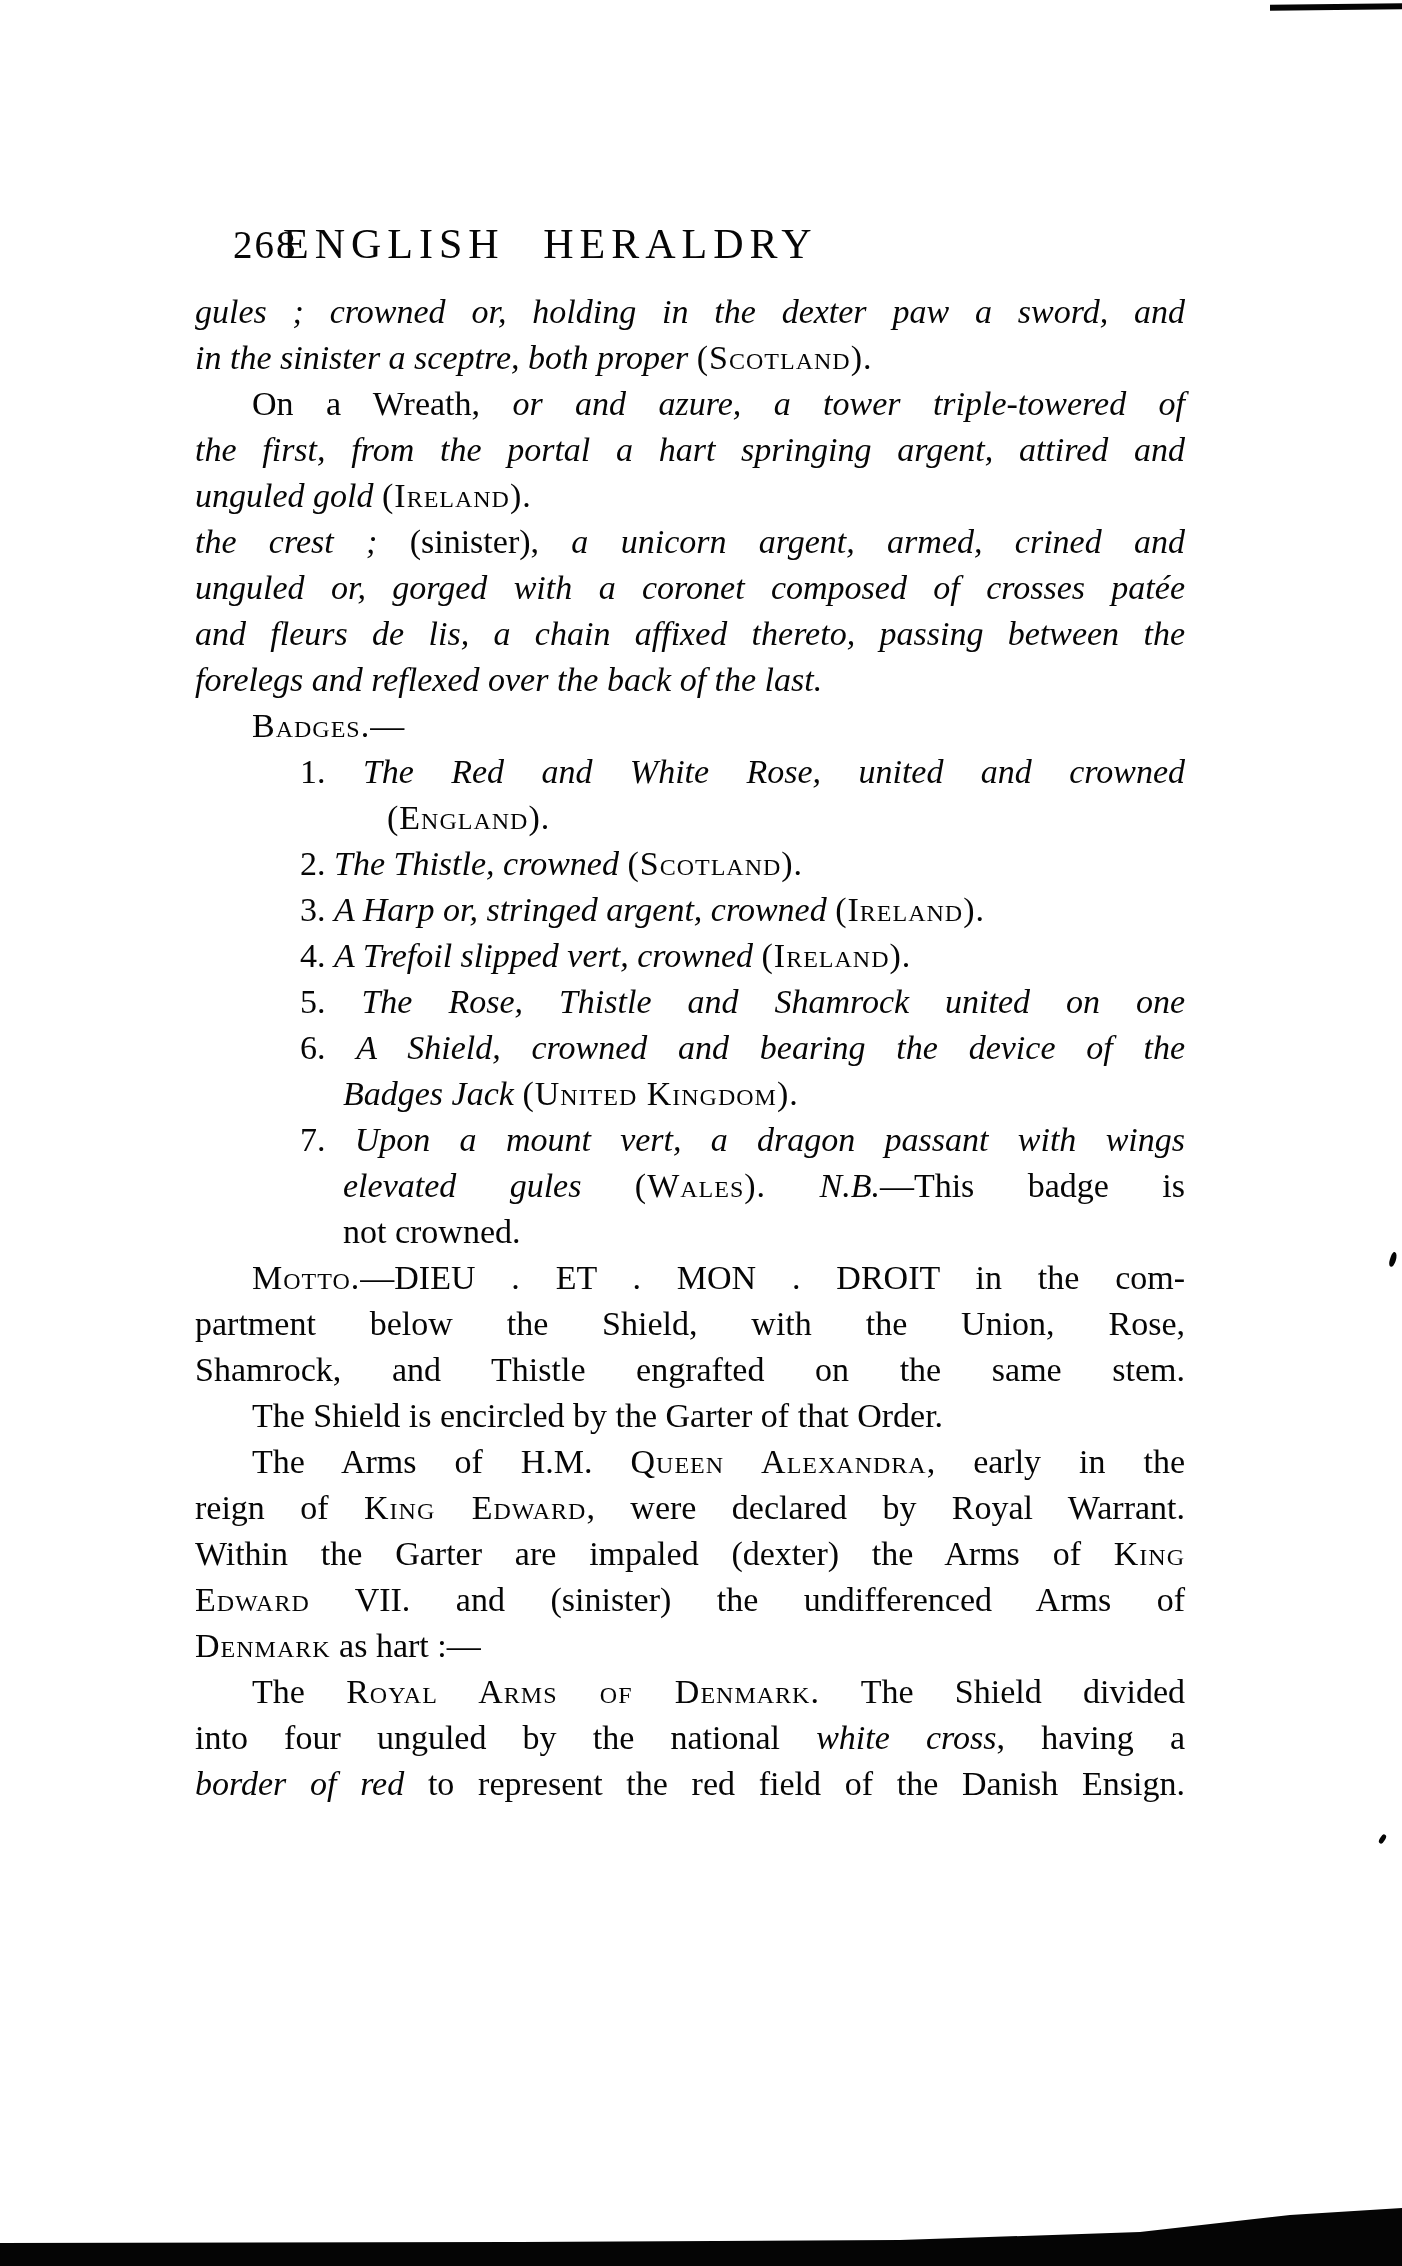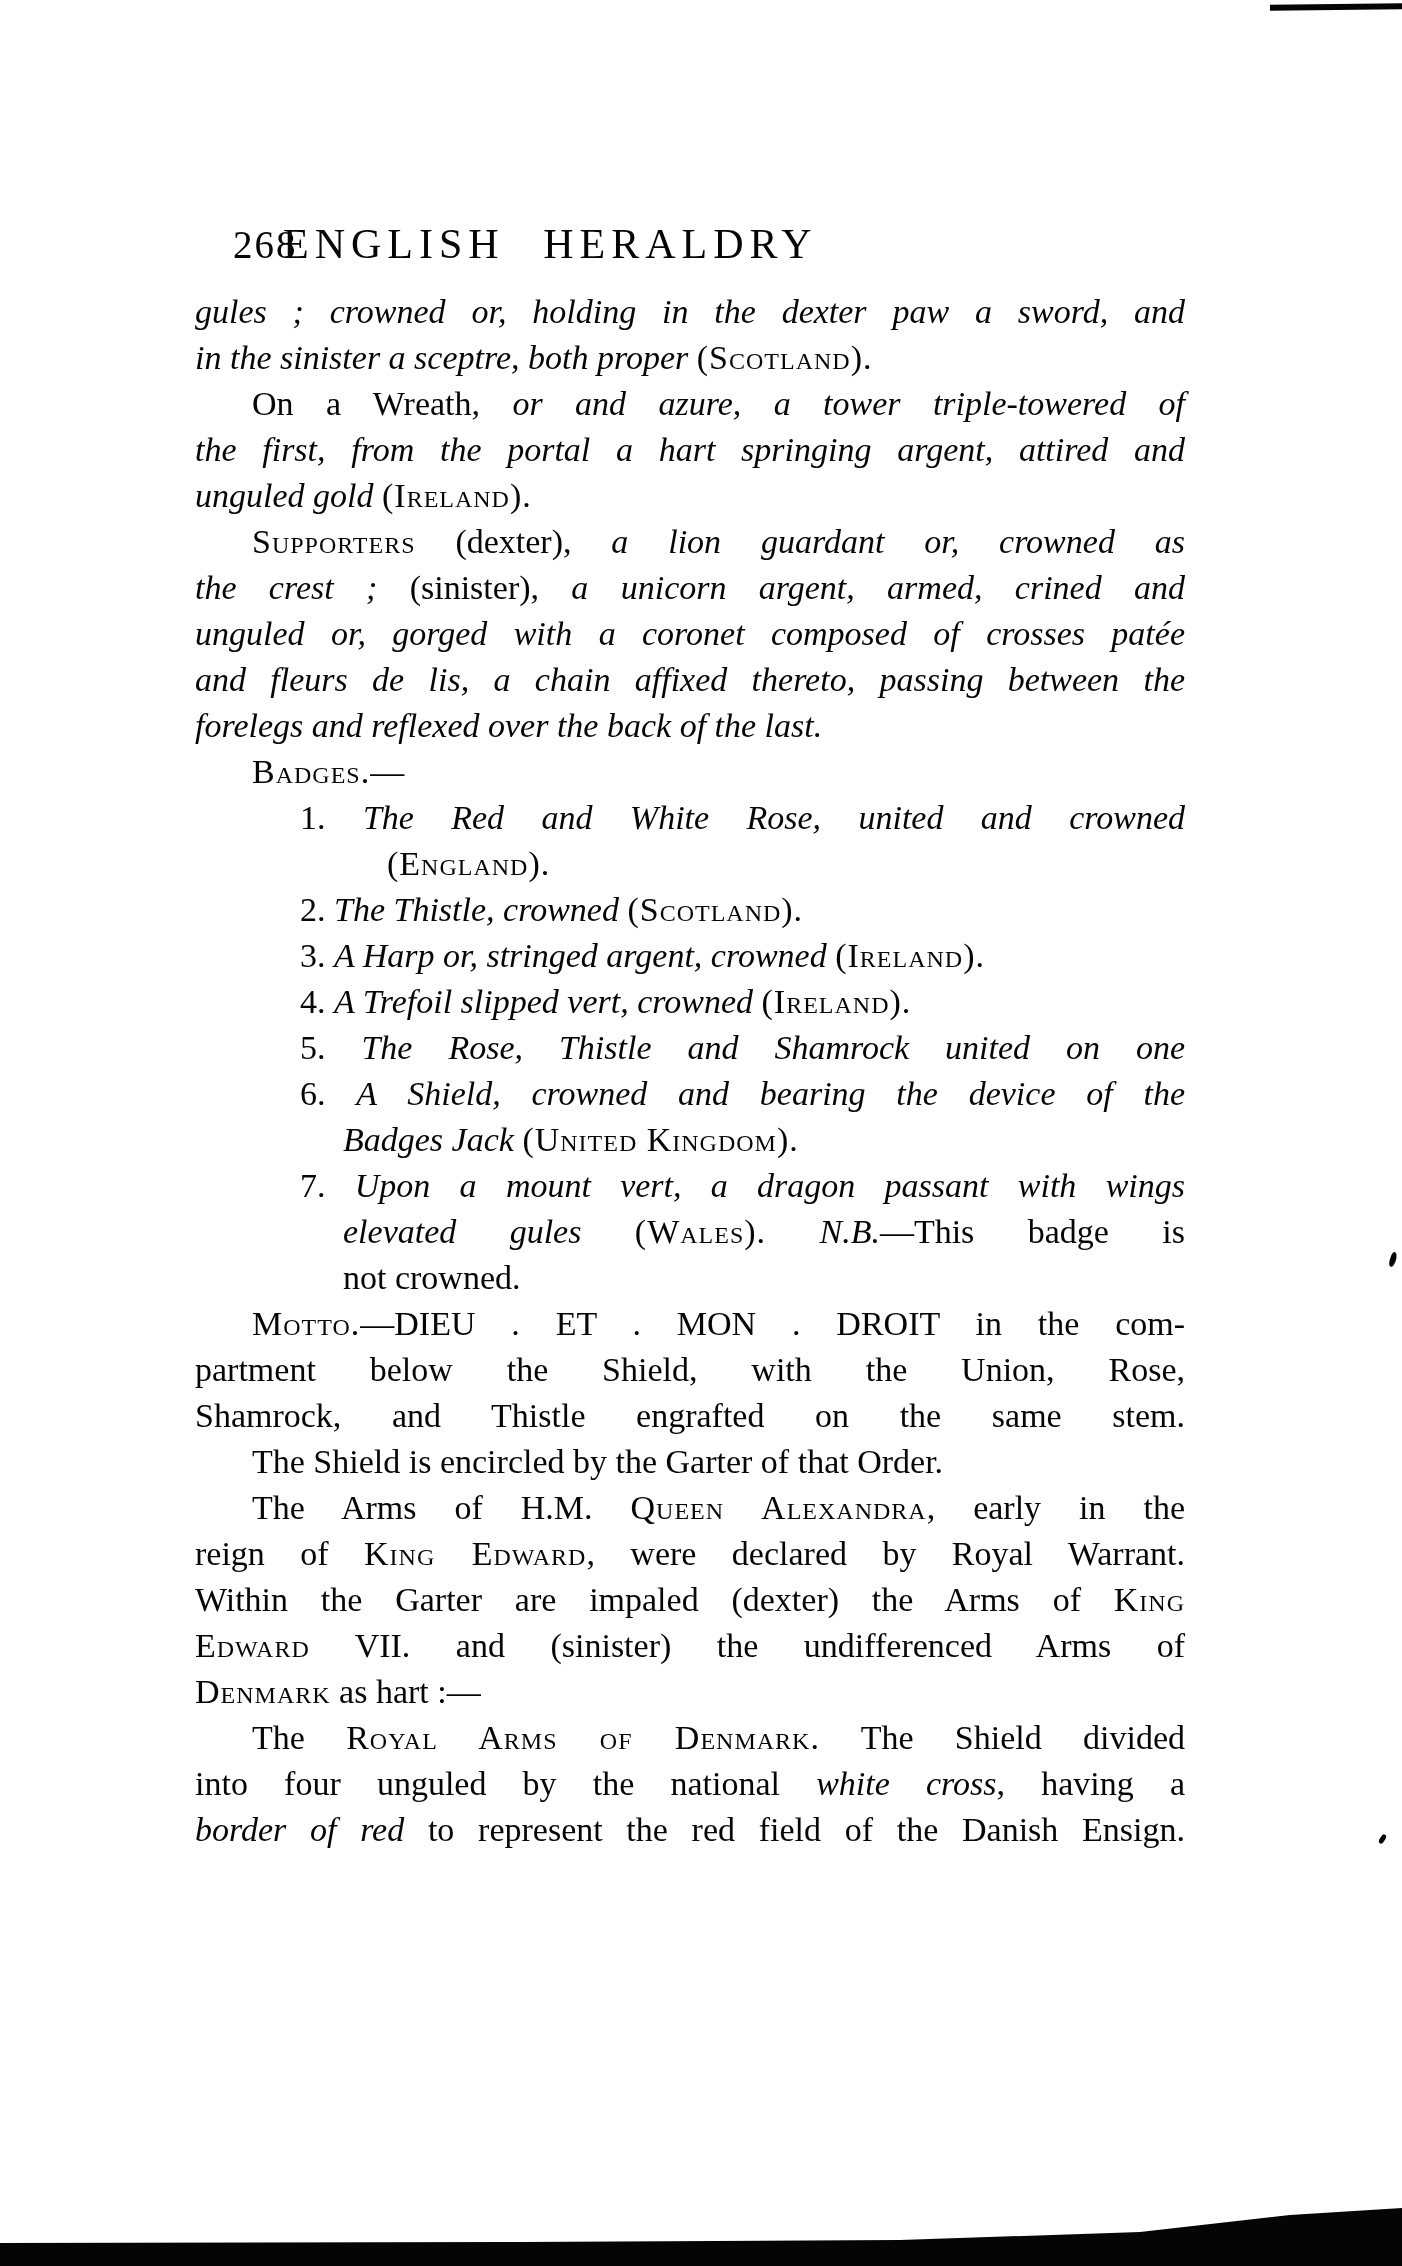--- a/index.html
+++ b/index.html
@@ -111,21 +111,20 @@
     <span class="page-number">268</span>
     <span class="running-title">ENGLISH HERALDRY</span>
   </div>
 
   <div class="text">
       <div class="line ind-none just"><span class="seg-i">gules ; crowned or, holding in the dexter paw a sword, and</span></div>
       <div class="line ind-none"><span class="seg-i">in the sinister a sceptre, both proper </span><span class="seg-sc">(Scotland).</span></div>
       <div class="line ind-para just"><span class="seg-r">On a Wreath, </span><span class="seg-i">or and azure, a tower triple-towered of</span></div>
       <div class="line ind-none just"><span class="seg-i">the first, from the portal a hart springing argent, attired and</span></div>
       <div class="line ind-none"><span class="seg-i">unguled gold </span><span class="seg-sc">(Ireland).</span></div>
-      <div class="line ind-para just"><span class="seg-sc">Supporters</span><span class="seg-r"> (dexter), </span><span class="seg-i">a lion guardant or, crowned as</span></div>
       <div class="line ind-none just"><span class="seg-i">the crest ; </span><span class="seg-r">(sinister), </span><span class="seg-i">a unicorn argent, armed, crined and</span></div>
       <div class="line ind-none just"><span class="seg-i">unguled or, gorged with a coronet composed of crosses patée</span></div>
       <div class="line ind-none just"><span class="seg-i">and fleurs de lis, a chain affixed thereto, passing between the</span></div>
       <div class="line ind-none"><span class="seg-i">forelegs and reflexed over the back of the last.</span></div>
       <div class="line ind-para"><span class="seg-sc">Badges.—</span></div>
       <div class="line ind-num just"><span class="seg-r">1. </span><span class="seg-i">The Red and White Rose, united and crowned</span></div>
       <div class="line ind-cont2"><span class="seg-sc">(England).</span></div>
       <div class="line ind-num"><span class="seg-r">2. </span><span class="seg-i">The Thistle, crowned </span><span class="seg-sc">(Scotland).</span></div>
       <div class="line ind-num"><span class="seg-r">3. </span><span class="seg-i">A Harp or, stringed argent, crowned </span><span class="seg-sc">(Ireland).</span></div>
       <div class="line ind-num"><span class="seg-r">4. </span><span class="seg-i">A Trefoil slipped vert, crowned </span><span class="seg-sc">(Ireland).</span></div>

